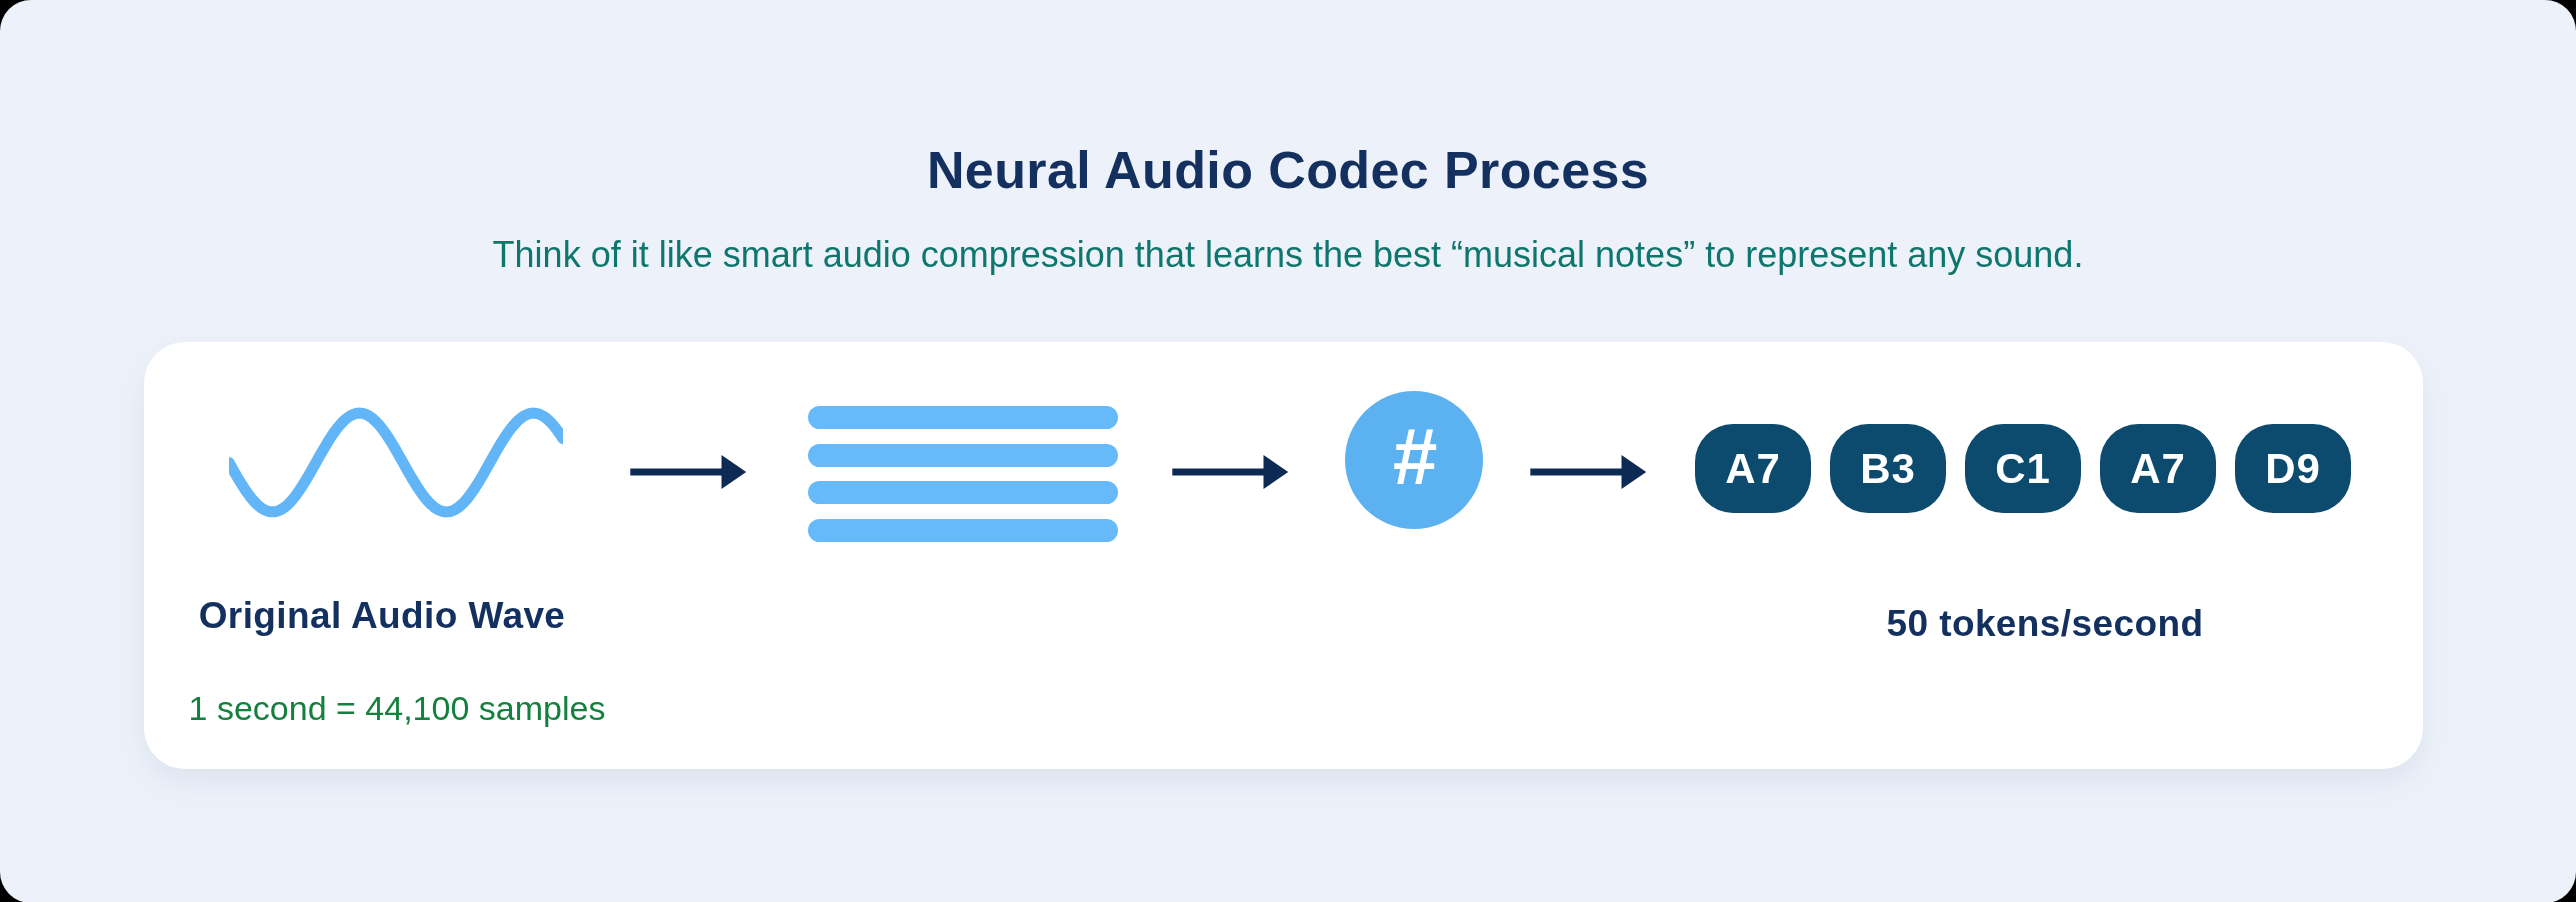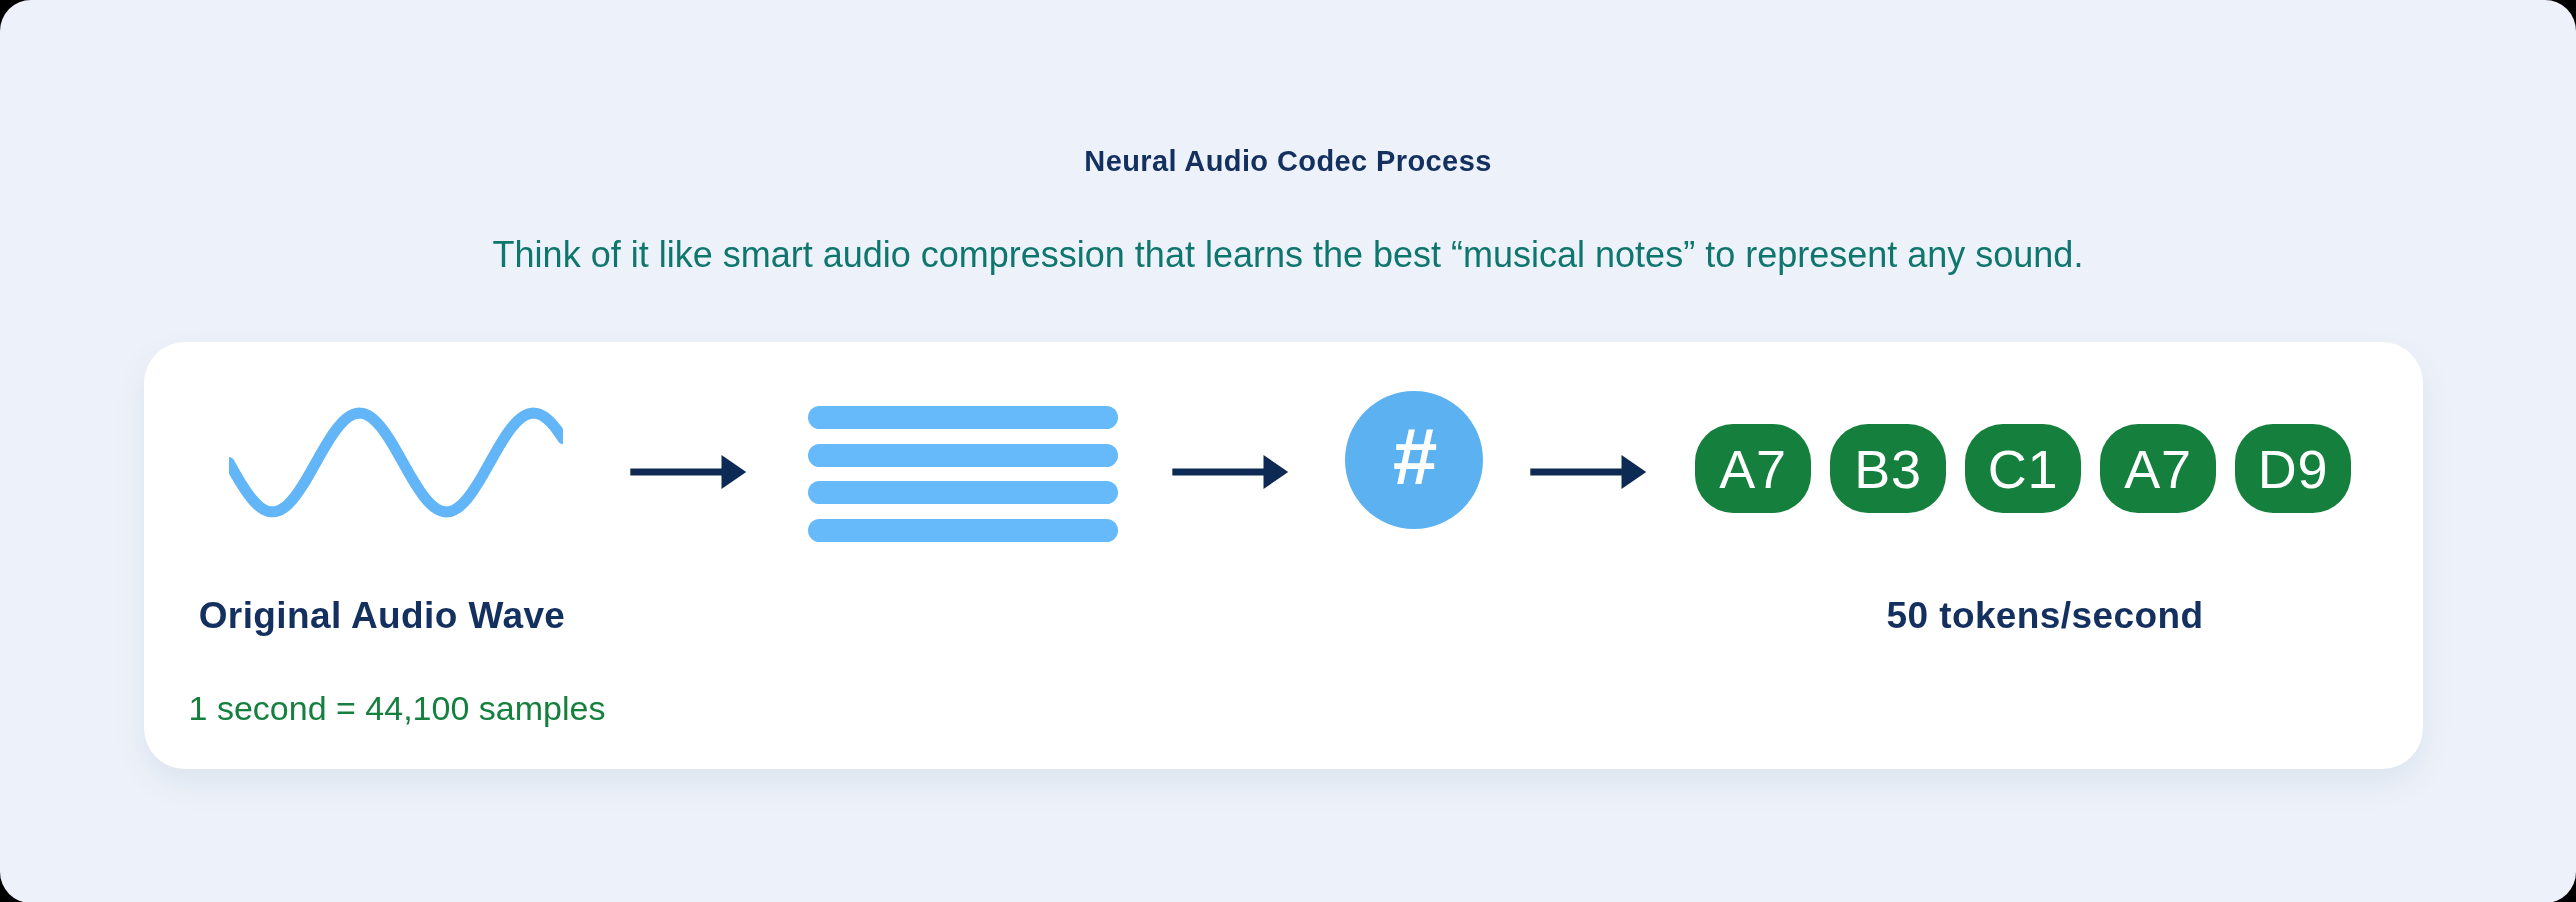--- a/index.html
+++ b/index.html
@@ -10,23 +10,23 @@
     overflow:hidden;
     font-family:"Liberation Sans", sans-serif;
   }
   .page{
     position:absolute;inset:0;
     background:#EDF2FA;
     border-radius:31px;
   }
   .title{
     position:absolute;
-    left:1288px;top:138px;
+    left:1288px;top:147px;
     transform:translateX(-50%);
-    font-size:29px;line-height:47px;
+    font-size:52px;line-height:47px;
     font-weight:700;
     color:#14305F;
     white-space:nowrap;
     letter-spacing:0.4px;
   }
   .subtitle{
     position:absolute;
     left:1288px;top:232px;
     transform:translateX(-50%);
     font-size:36px;line-height:45px;
@@ -52,41 +52,41 @@
     background:#5CB1F1;
     display:flex;align-items:center;justify-content:center;
   }
   .encoder-hash{
     color:#FFFFFF;font-size:80px;font-weight:700;font-style:italic;
     transform:translateY(-3.1px);
   }
   .tokens{position:absolute;left:1551px;top:82px;display:flex;gap:19px;}
   .token{
     width:116px;height:89px;border-radius:38px;
-    background:#15803d;
+    background:#0c4a6e;
     display:flex;align-items:center;justify-content:center;
-    color:#FFFFFF;font-size:54px;font-weight:400;letter-spacing:0.8px;
+    color:#FFFFFF;font-size:42px;font-weight:700;letter-spacing:0.8px;
   }
   
   .arrow{position:absolute;top:113px;width:119px;height:34px;}
   .arrow-1{left:484px;}
   .arrow-2{left:1026px;}
   .arrow-3{left:1384px;}
   
   .step-label{
     position:absolute;top:252px;
     transform:translateX(-50%);
     font-size:37px;line-height:44px;font-weight:700;
     color:#14305F;white-space:nowrap;
     letter-spacing:0.4px;
   }
   .label-1{left:238px;}
   .label-2{left:783px;}
   .label-3{left:1267px;}
-  .label-4{left:1901px;}
+  .label-4{left:1901px;margin-top:8px;}
   .step-sublabel{
     position:absolute;top:346px;left:253px;
     transform:translateX(-50%);
     font-size:34px;line-height:41px;font-weight:400;
     color:#15803d;white-space:nowrap;
   }
 </style>
 </head>
 <body>
 

